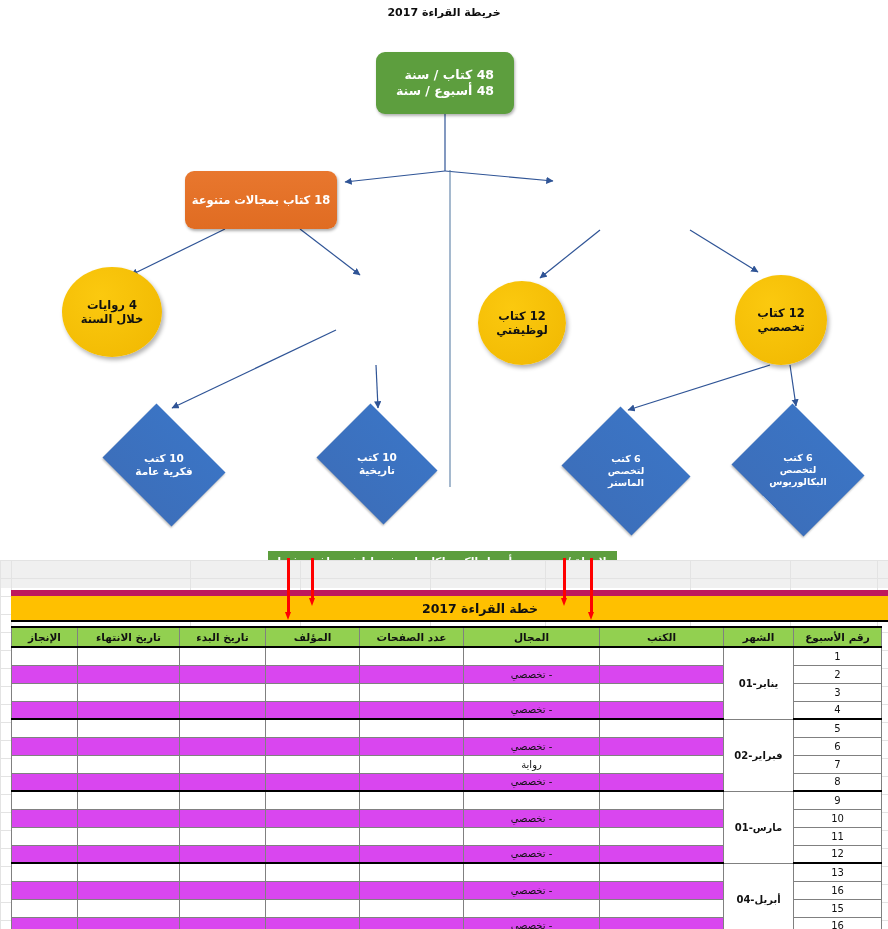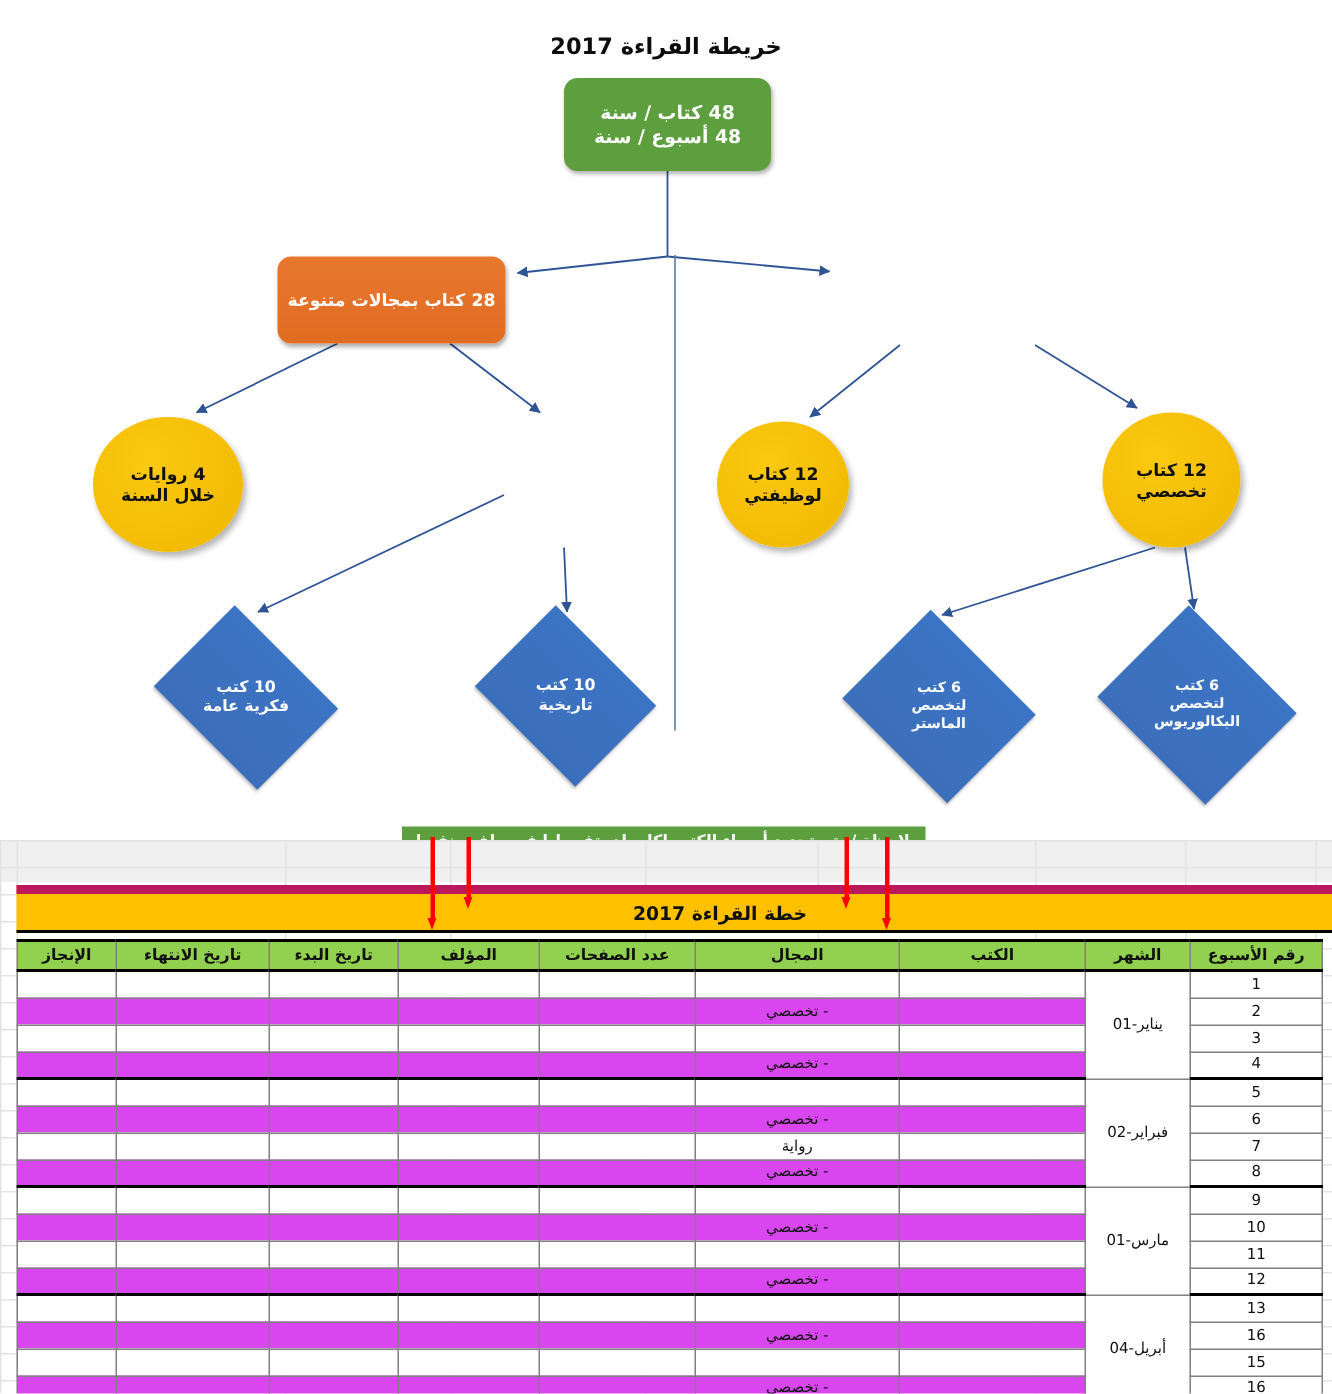--- a/index.html
+++ b/index.html
@@ -8,35 +8,35 @@
 
   
   #diagram{position:absolute;left:0;top:0;width:888px;height:560px;background:#fff;overflow:hidden;}
   #diagram-svg{position:absolute;left:0;top:0;width:888px;height:560px;}
 
   .node{position:absolute;display:flex;align-items:center;justify-content:center;
         text-align:center;color:#ffffff;font-weight:bold;line-height:1.25;z-index:3;}
   .node .lines{display:block;}
 
   #chart-title{position:absolute;left:344px;top:6px;width:200px;text-align:center;
-     font-size:15px;font-weight:bold;color:#0d0d0d;z-index:4;margin-top:16px;}
-
-  .rounded{border-radius:9px;}
+     font-size:11px;font-weight:bold;color:#0d0d0d;z-index:4;}
+
+  .rounded{border-radius:9px;text-align:right;}
 
   #root-node{left:376px;top:52px;width:138px;height:62px;background:#5d9e3e;
      box-shadow:1px 2px 3px rgba(0,0,0,.30);font-size:12.5px;}
 
   #orange-left{left:185px;top:171px;width:152px;height:58px;
      background:linear-gradient(#e8772e,#e06c22);box-shadow:1px 2px 3px rgba(0,0,0,.32);font-size:11.5px;}
   #orange-right{left:563px;top:168px;width:156px;height:62px;
      background:linear-gradient(#e8772e,#e06c22);box-shadow:1px 2px 3px rgba(0,0,0,.32);font-size:11.5px;}
 
   .circle{border-radius:50%;background:radial-gradient(circle at 38% 32%,#fbc90f,#f0b700);
           color:#111;box-shadow:2px 3px 4px rgba(0,0,0,.30);}
-  #c-novels{left:62px;top:278px;width:100px;height:90px;font-size:11.5px;}
+  #c-novels{left:62px;top:267px;width:100px;height:90px;font-size:11.5px;}
   #c-books20{left:330px;top:277px;width:92px;height:88px;font-size:12.5px;}
   #c-job{left:478px;top:281px;width:88px;height:84px;font-size:11.5px;}
   #c-spec{left:735px;top:275px;width:92px;height:90px;font-size:11.5px;}
 
   .diamond{color:#fff;}
   .diamond .dshape{position:absolute;inset:0;background:linear-gradient(#3b74c4,#3c6fbb);
      transform:rotate(45deg) scale(.707);box-shadow:1px 2px 3px rgba(0,0,0,.28);}
   .diamond .dtxt{position:relative;z-index:2;width:78%;}
   #d-ideas{left:95px;top:411px;width:138px;height:108px;font-size:10.5px;}
   #d-history{left:310px;top:410px;width:134px;height:108px;font-size:10.5px;}
@@ -61,21 +61,21 @@
      font-size:12.5px;font-weight:bold;color:#111;z-index:4;padding-left:36px;}
 
   table.grid{position:absolute;left:11px;top:66px;border-collapse:collapse;
      table-layout:fixed;width:866px;z-index:3;}
   table.grid th,table.grid td{border:1px solid #808080;padding:0;text-align:center;
      font-size:10px;color:#111;height:18px;box-sizing:border-box;}
   table.grid thead th{background:#92d050;font-weight:bold;font-size:10.5px;height:20px;
      border-top:2px solid #000;border-bottom:2px solid #000;}
   td.shaded{background:#d946ef;}
   td.plain{background:#ffffff;}
-  td.month{background:#ffffff;font-weight:normal;font-size:11px;border-left:2px solid #000;}
+  td.month{background:#ffffff;font-weight:bold;font-size:11px;border-left:2px solid #000;}
   td.week{background:#ffffff;font-size:11.5px;}
   tr.block-end > td{border-bottom:2px solid #000;}
 
   .arrow{position:absolute;width:7px;z-index:8;}
   .arrow .stem{position:absolute;left:2px;top:0;width:3px;background:#ff0000;}
   .arrow .head{position:absolute;left:0;width:0;height:0;
      border-left:3.5px solid transparent;border-right:3.5px solid transparent;
      border-top:8px solid #ff0000;}
 </style>
 </head>
@@ -115,21 +115,21 @@
 
   <div id="root-node" class="node rounded">
     <span class="lines">
       <span>48 كتاب / سنة</span><br>
       <span>48 أسبوع / سنة</span>
     </span>
   </div>
 
   <div id="orange-left" class="node rounded">
     <span class="lines">
-      <span>28 كتاب بمجالات متنوعة</span>
+      <span>18 كتاب بمجالات متنوعة</span>
     </span>
   </div>
 
 
   <div id="c-novels" class="node circle">
     <span class="lines">
       <span>4 روايات</span><br>
       <span>خلال السنة</span>
     </span>
   </div>

